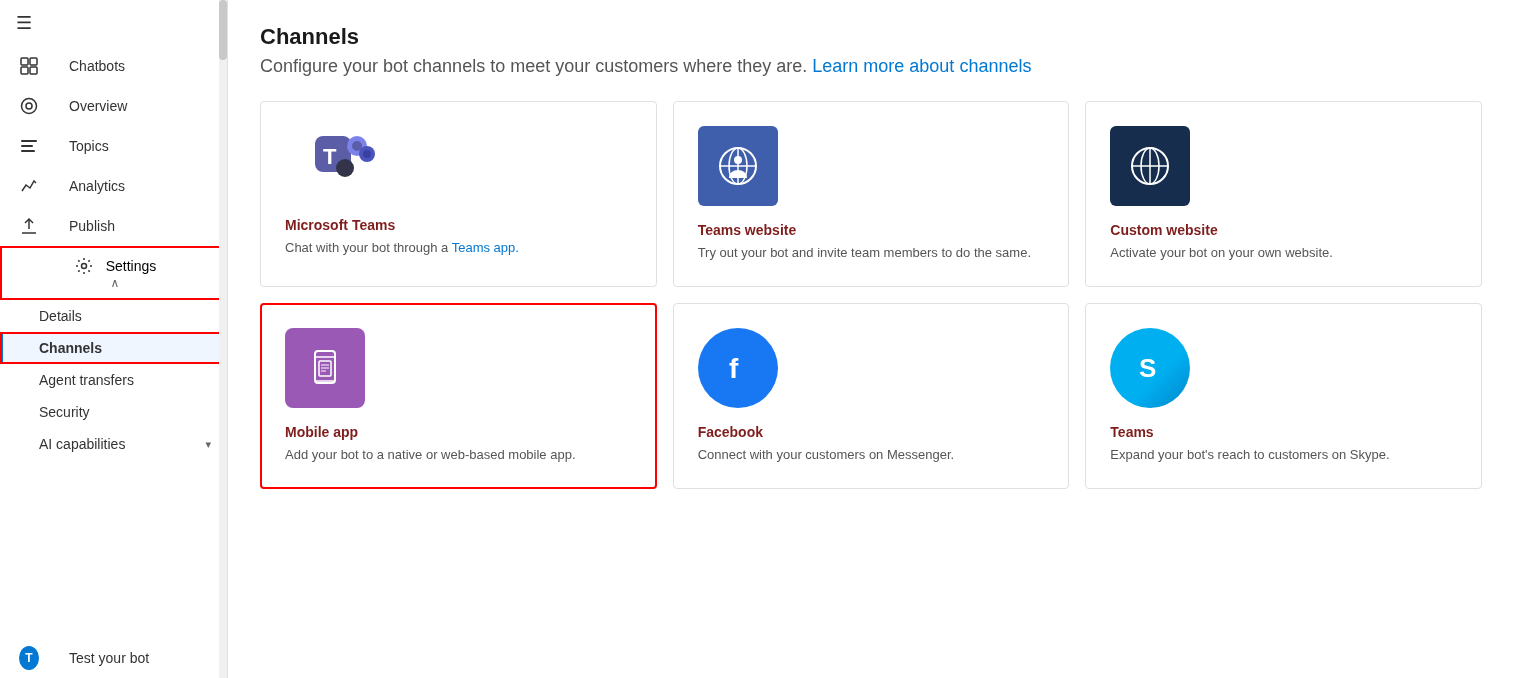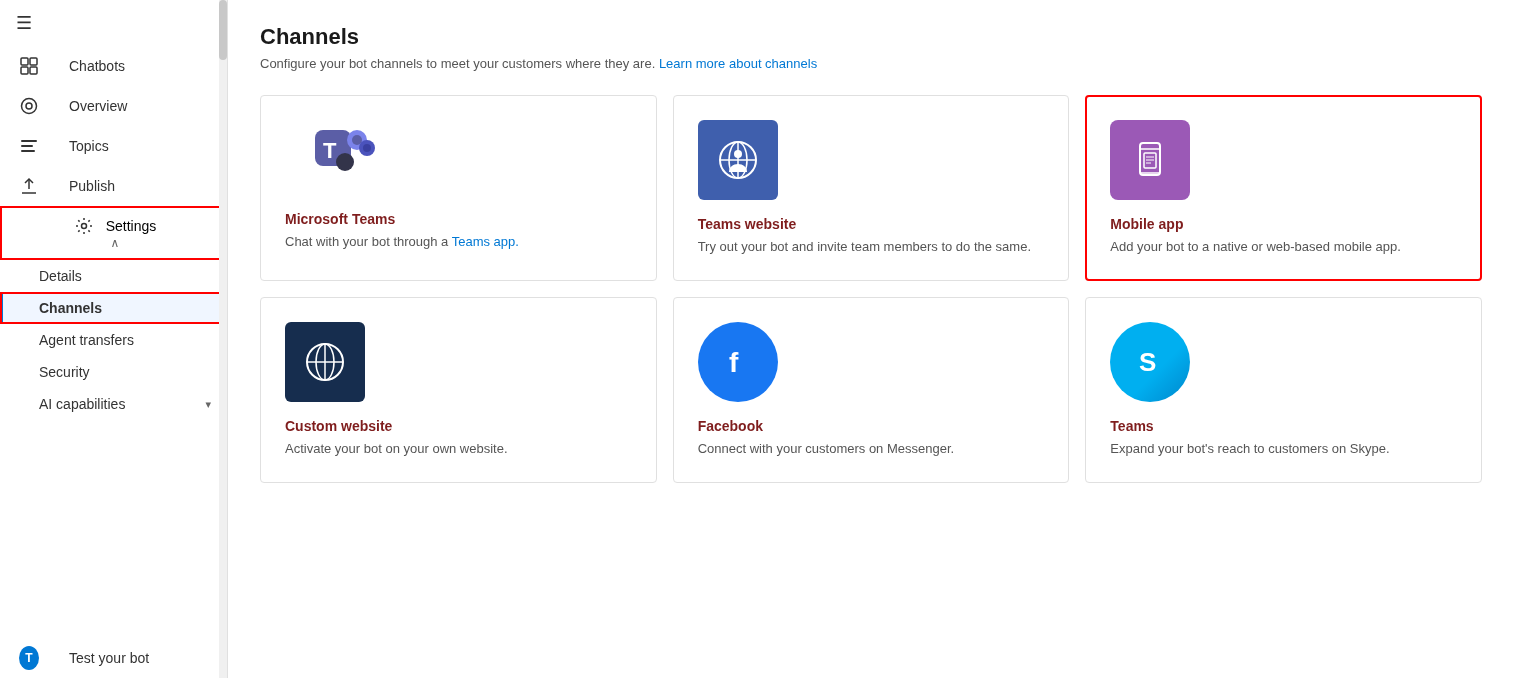--- a/index.html
+++ b/index.html
@@ -115,21 +115,21 @@
     }
 
     .page-title {
       font-size: 22px;
       font-weight: 600;
       color: #1a1a1a;
       margin-bottom: 6px;
     }
 
     .page-subtitle {
-      font-size: 13px;
+      font-size: 18px;
       color: #555;
       margin-bottom: 24px;
     }
 
     .page-subtitle a {
       color: #0078d4;
       text-decoration: none;
     }
 
     .channels-grid {
@@ -262,20 +262,28 @@
       <svg width="18" height="18" viewBox="0 0 18 18" fill="none">
         <rect x="1" y="3" width="16" height="2" rx="1" fill="#333"></rect>
         <rect x="1" y="8" width="12" height="2" rx="1" fill="#333"></rect>
         <rect x="1" y="13" width="14" height="2" rx="1" fill="#333"></rect>
       </svg>
     </span>
     <span>Topics</span>
   </div>
 
 
+  <div class="sidebar-item">
+    <span class="sidebar-icon">
+      <svg width="18" height="18" viewBox="0 0 18 18" fill="none">
+        <polyline points="2,14 6,8 10,11 14,4 16,6" stroke="#333" stroke-width="1.5" fill="none"></polyline>
+      </svg>
+    </span>
+    <span>Analytics</span>
+  </div>
 
   <div class="sidebar-item">
     <span class="sidebar-icon">
       <svg width="18" height="18" viewBox="0 0 18 18" fill="none">
         <line x1="9" y1="12" x2="9" y2="2" stroke="#333" stroke-width="1.5"></line>
         <polyline points="5,6 9,2 13,6" stroke="#333" stroke-width="1.5" fill="none"></polyline>
         <line x1="2" y1="16" x2="16" y2="16" stroke="#333" stroke-width="1.5"></line>
       </svg>
     </span>
     <span>Publish</span>
@@ -361,55 +369,55 @@
 
             <circle cx="23" cy="17" r="4" fill="white"></circle>
             <path d="M14 35c0-5 4-8 9-8s9 3 9 8" fill="white"></path>
           </svg>
         </div>
       </div>
       <div class="channel-title">Teams website</div>
       <div class="channel-desc">Try out your bot and invite team members to do the same.</div>
     </div>
 
-    <div class="channel-card highlighted-card">
-      <div class="channel-icon-wrap">
-        <div class="mobile-icon-box">
-          <svg width="46" height="46" viewBox="0 0 46 46" fill="none">
-
-            <rect x="13" y="6" width="20" height="32" rx="3" stroke="white" stroke-width="2" fill="none"></rect>
-            <line x1="13" y1="12" x2="33" y2="12" stroke="white" stroke-width="1.5"></line>
-            <line x1="13" y1="36" x2="33" y2="36" stroke="white" stroke-width="1.5"></line>
-
-            <rect x="17" y="16" width="12" height="15" rx="1" stroke="white" stroke-width="1.5" fill="none"></rect>
-            <line x1="19" y1="20" x2="27" y2="20" stroke="white" stroke-width="1"></line>
-            <line x1="19" y1="23" x2="27" y2="23" stroke="white" stroke-width="1"></line>
-            <line x1="19" y1="26" x2="24" y2="26" stroke="white" stroke-width="1"></line>
-          </svg>
-        </div>
-      </div>
-      <div class="channel-title">Mobile app</div>
-      <div class="channel-desc">Add your bot to a native or web-based mobile app.</div>
-    </div>
-
     <div class="channel-card">
       <div class="channel-icon-wrap">
         <div class="globe-icon-box" style="background:#162d4e;">
           <svg width="46" height="46" viewBox="0 0 46 46" fill="none">
             <circle cx="23" cy="23" r="18" stroke="white" stroke-width="2"></circle>
             <ellipse cx="23" cy="23" rx="9" ry="18" stroke="white" stroke-width="1.5"></ellipse>
             <line x1="5" y1="23" x2="41" y2="23" stroke="white" stroke-width="1.5"></line>
             <line x1="23" y1="5" x2="23" y2="41" stroke="white" stroke-width="1.5"></line>
           </svg>
         </div>
       </div>
       <div class="channel-title">Custom website</div>
       <div class="channel-desc">Activate your bot on your own website.</div>
     </div>
 
+    <div class="channel-card highlighted-card">
+      <div class="channel-icon-wrap">
+        <div class="mobile-icon-box">
+          <svg width="46" height="46" viewBox="0 0 46 46" fill="none">
+
+            <rect x="13" y="6" width="20" height="32" rx="3" stroke="white" stroke-width="2" fill="none"></rect>
+            <line x1="13" y1="12" x2="33" y2="12" stroke="white" stroke-width="1.5"></line>
+            <line x1="13" y1="36" x2="33" y2="36" stroke="white" stroke-width="1.5"></line>
+
+            <rect x="17" y="16" width="12" height="15" rx="1" stroke="white" stroke-width="1.5" fill="none"></rect>
+            <line x1="19" y1="20" x2="27" y2="20" stroke="white" stroke-width="1"></line>
+            <line x1="19" y1="23" x2="27" y2="23" stroke="white" stroke-width="1"></line>
+            <line x1="19" y1="26" x2="24" y2="26" stroke="white" stroke-width="1"></line>
+          </svg>
+        </div>
+      </div>
+      <div class="channel-title">Mobile app</div>
+      <div class="channel-desc">Add your bot to a native or web-based mobile app.</div>
+    </div>
+
     <div class="channel-card">
       <div class="channel-icon-wrap">
         <div class="fb-circle">
           <svg width="40" height="40" viewBox="0 0 40 40" fill="none">
             <text x="11" y="30" font-size="28" font-weight="bold" fill="white" font-family="Arial">f</text>
           </svg>
         </div>
       </div>
       <div class="channel-title">Facebook</div>
       <div class="channel-desc">Connect with your customers on Messenger.</div>

